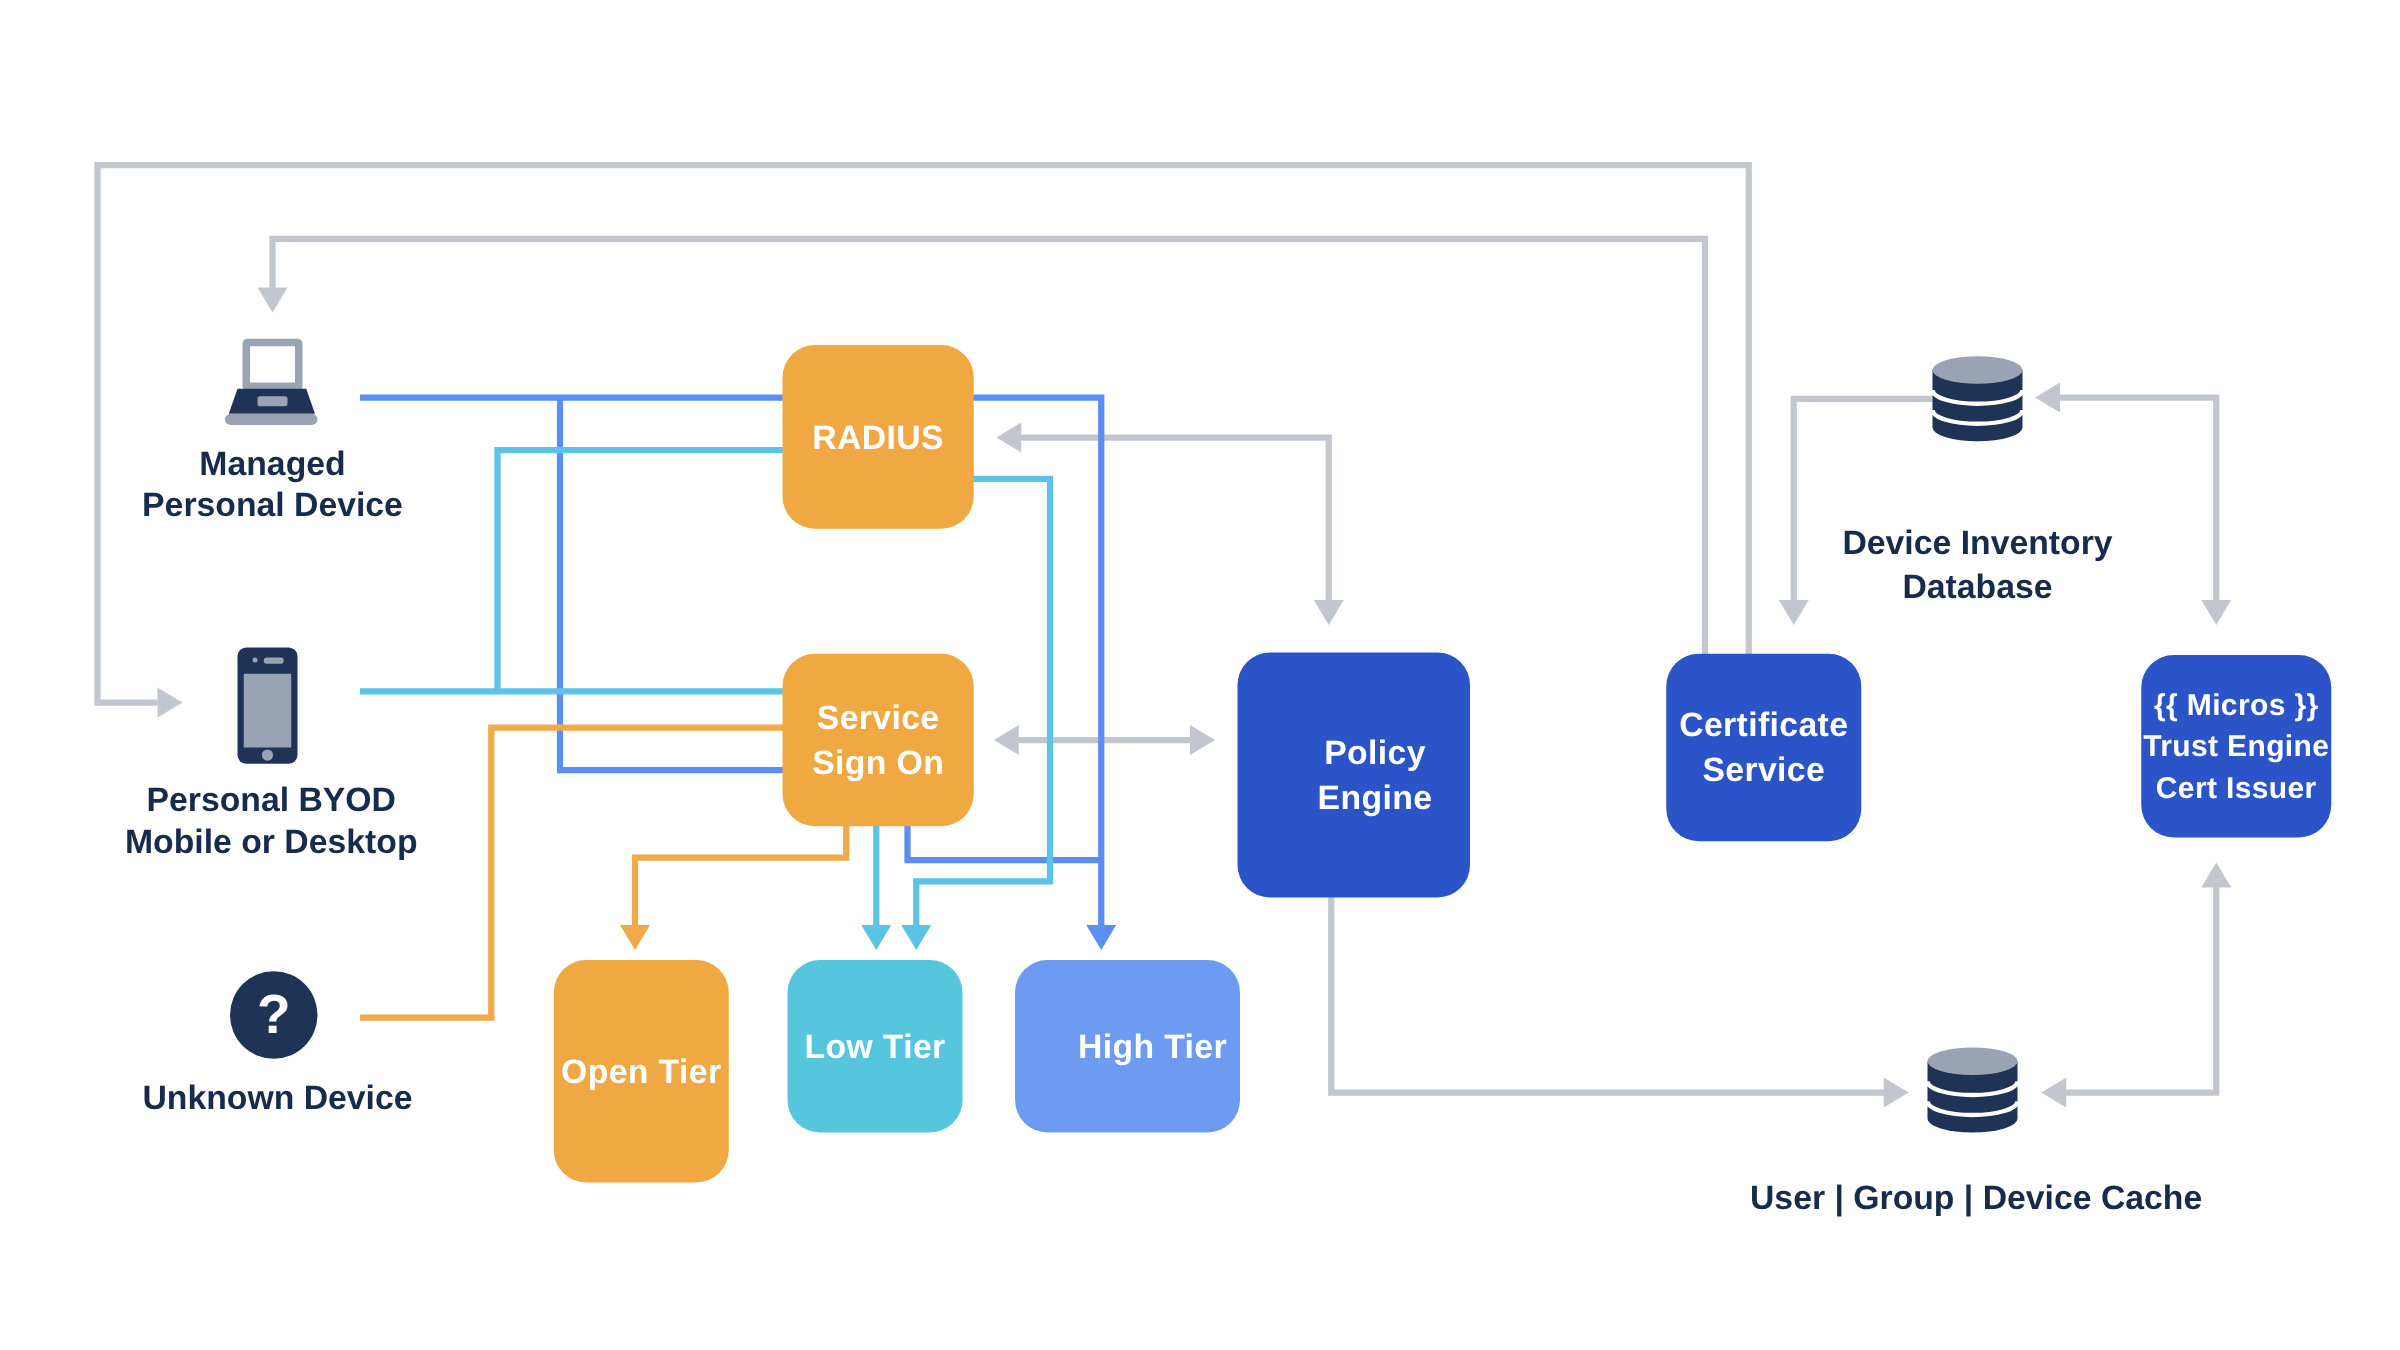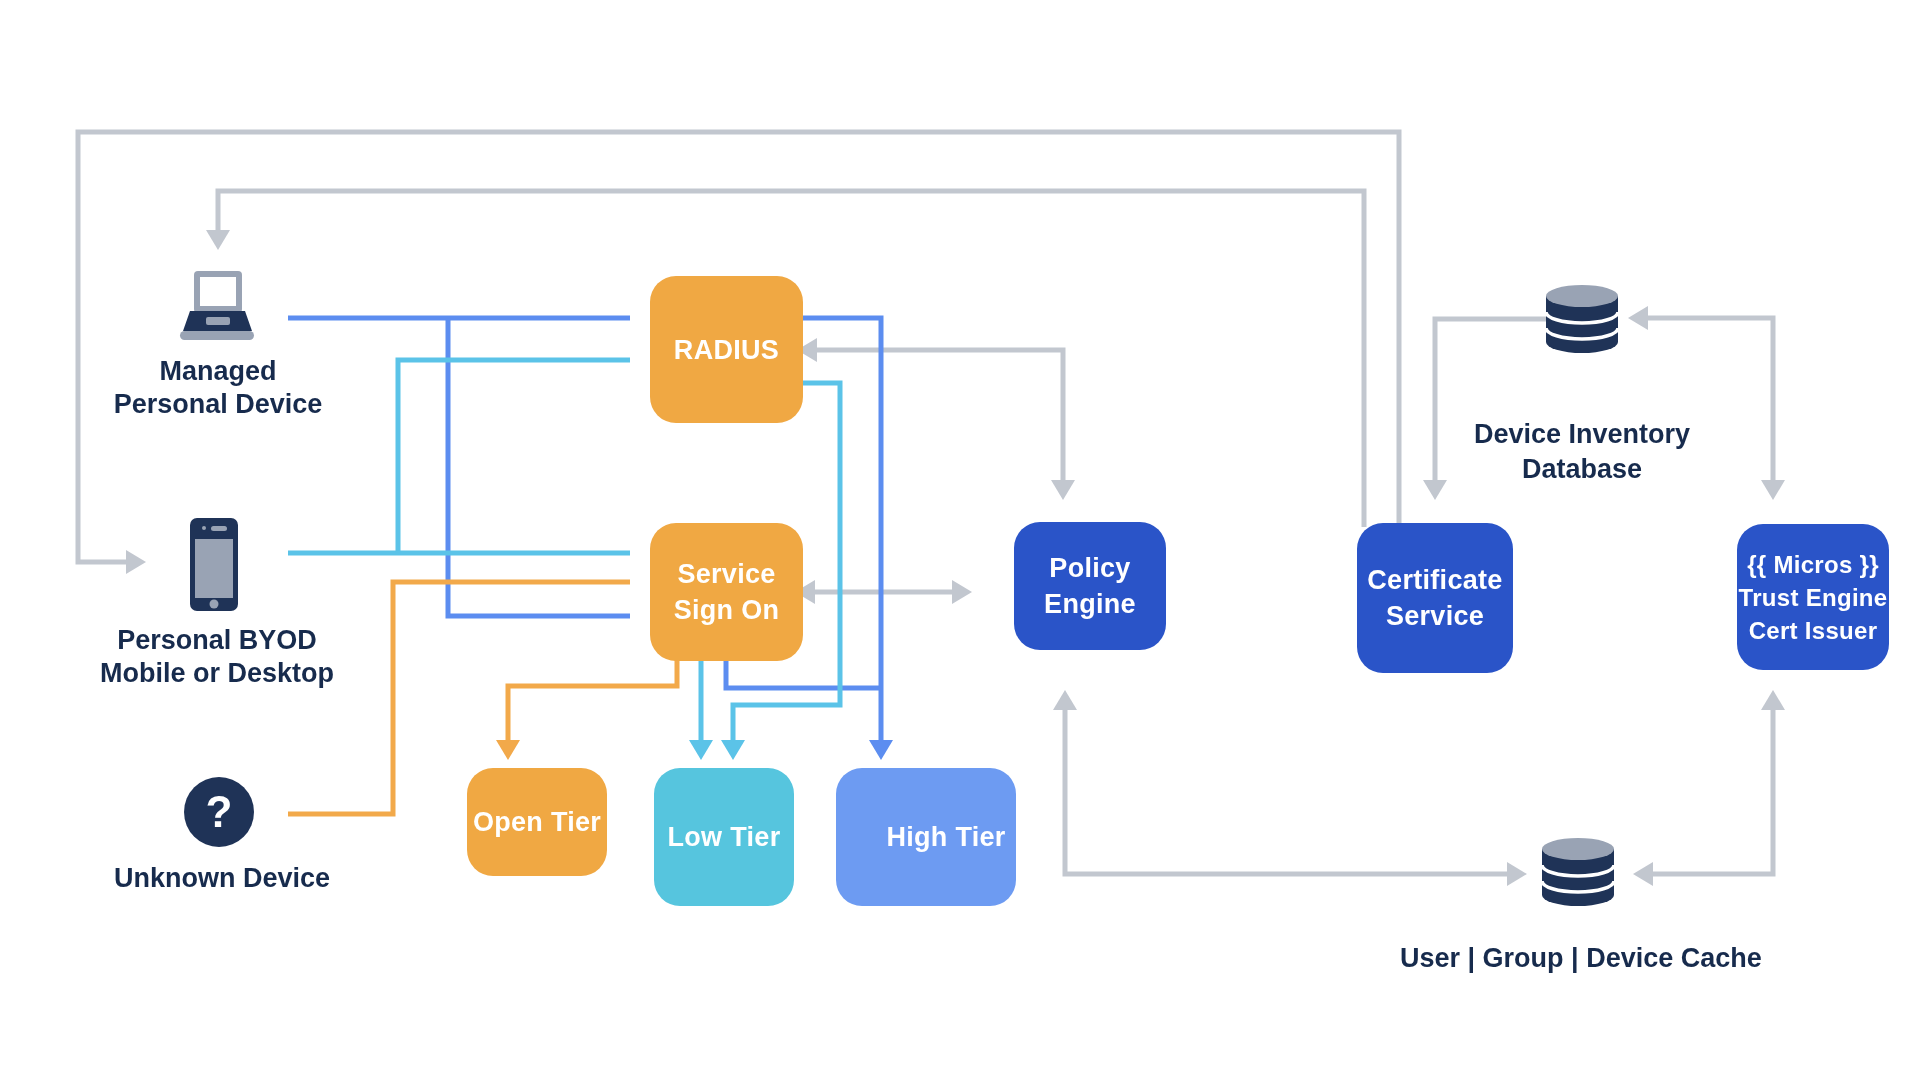--- a/index.html
+++ b/index.html
@@ -17,21 +17,21 @@
   .lo{stroke:var(--line-orange);stroke-width:5;fill:none;}
   .ag{fill:var(--line-gray);stroke:none;}
   .ab{fill:var(--line-blue);stroke:none;}
   .ac{fill:var(--line-cyan);stroke:none;}
   .ao{fill:var(--line-orange);stroke:none;}
   .fill-navy{fill:var(--navy);}
   .fill-gray{fill:var(--icon-gray);}
   .fill-white{fill:#fff;}
   .sep{stroke:#fff;stroke-width:3.5;fill:none;}
   .node{position:absolute;display:flex;flex-direction:column;align-items:center;justify-content:center;
-        border-radius:26px;color:var(--box-text);text-align:center;font-weight:700;margin-left:24px;}
+        border-radius:26px;color:var(--box-text);text-align:center;font-weight:700;}
   .node .ln{font-size:27px;line-height:36px;letter-spacing:.3px;}
   .node.small .ln{font-size:24px;line-height:33px;}
   .bg-orange{background:var(--orange);}
   .bg-teal{background:var(--teal);}
   .bg-lblue{background:var(--light-blue);padding-left:40px;}
   .bg-dblue{background:var(--dark-blue);}
   .lbl{position:absolute;color:var(--text-navy);font-size:27px;line-height:33px;font-weight:700;
        text-align:center;white-space:nowrap;}
   .qmark{position:absolute;left:184px;top:777px;width:70px;height:70px;border-radius:50%;
          background:var(--navy);color:#fff;display:flex;align-items:center;justify-content:center;
@@ -127,33 +127,33 @@
 
   <div class="node bg-orange" style="left:626px;top:276px;width:153px;height:147px;">
     <div class="ln">RADIUS</div>
   </div>
 
   <div class="node bg-orange" style="left:626px;top:523px;width:153px;height:138px;">
     <div class="ln">Service</div>
     <div class="ln">Sign On</div>
   </div>
 
-  <div class="node bg-orange" style="left:443px;top:768px;width:140px;height:108px;">
+  <div class="node bg-orange" style="left:443px;top:768px;width:140px;height:178px;">
     <div class="ln">Open Tier</div>
   </div>
 
   <div class="node bg-teal" style="left:630px;top:768px;width:140px;height:138px;">
     <div class="ln">Low Tier</div>
   </div>
 
   <div class="node bg-lblue" style="left:812px;top:768px;width:140px;height:138px;">
     <div class="ln">High Tier</div>
   </div>
 
-  <div class="node bg-dblue" style="left:990px;top:522px;width:152px;height:128px;">
+  <div class="node bg-dblue" style="left:990px;top:522px;width:152px;height:196px;padding-left:34px;">
     <div class="ln">Policy</div>
     <div class="ln">Engine</div>
   </div>
 
   <div class="node bg-dblue" style="left:1333px;top:523px;width:156px;height:150px;">
     <div class="ln">Certificate</div>
     <div class="ln">Service</div>
   </div>
 
   <div class="node bg-dblue small" style="left:1713px;top:524px;width:152px;height:146px;">

